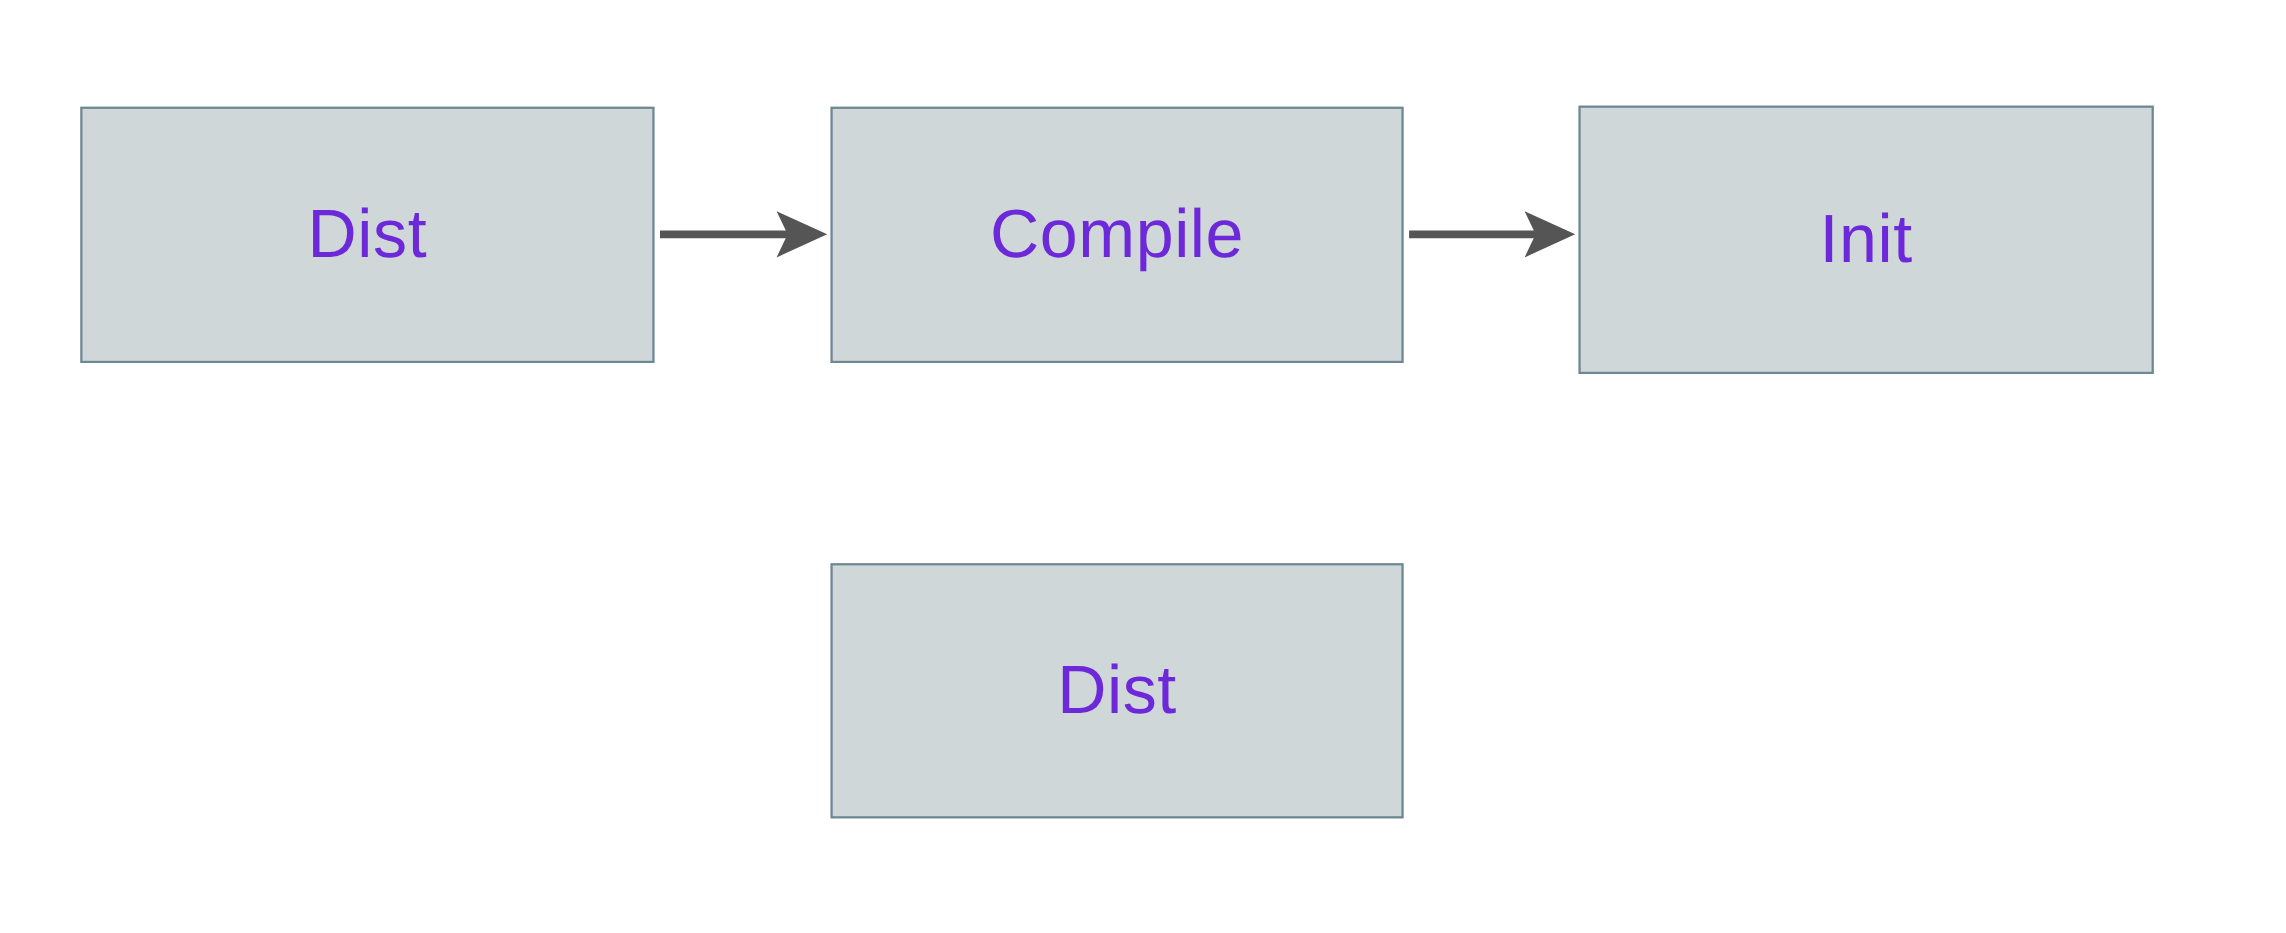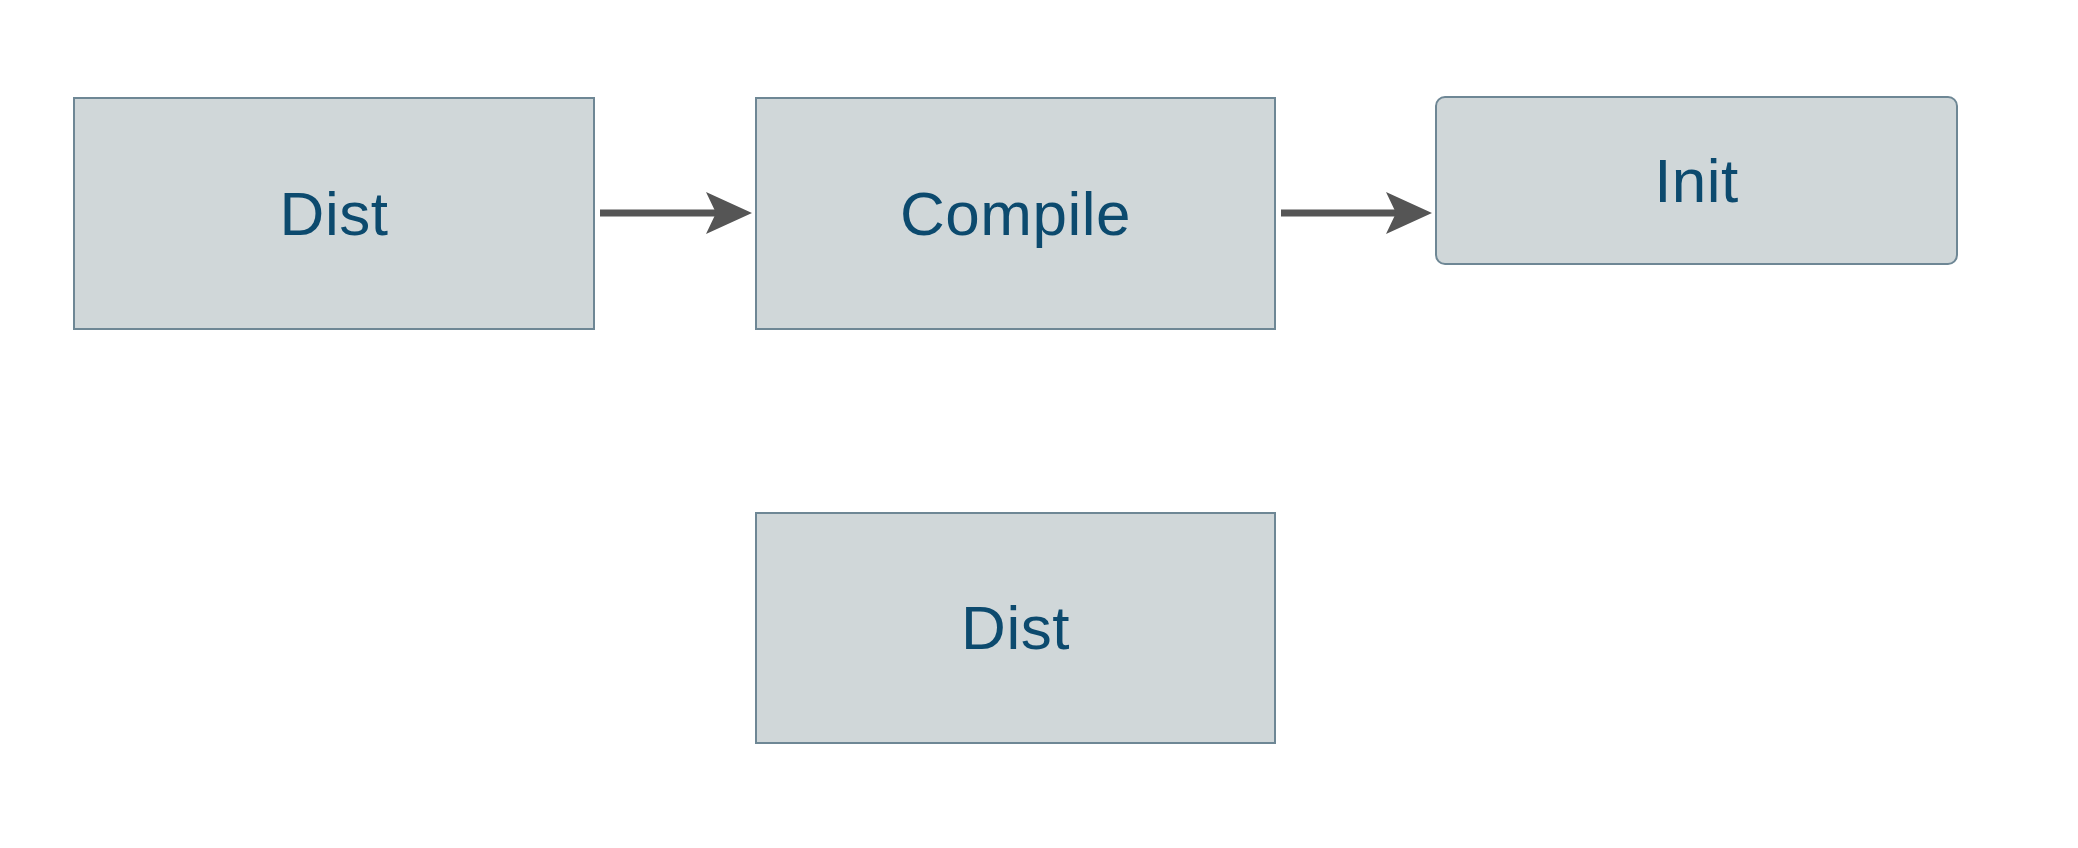--- a/index.html
+++ b/index.html
@@ -24,21 +24,21 @@
     background: #d0d7d9;
     border: 2px solid #6e8795;
     display: flex;
     align-items: center;
     justify-content: center;
   }
   .node-label {
     font-family: "Liberation Sans", sans-serif;
     font-size: 62px;
     font-weight: 400;
-    color: #0c4a6e;
+    color: #6d28d9;
     letter-spacing: 0.5px;
     line-height: 1;
     white-space: nowrap;
     user-select: none;
   }
   .edge-layer {
     position: absolute;
     left: 0;
     top: 0;
     width: 2078px;
@@ -72,21 +72,21 @@
   </svg>
 
   <div class="node" style="left:73px; top:97px; width:522px; height:233px;">
     <span class="node-label">Dist</span>
   </div>
 
   <div class="node" style="left:755px; top:97px; width:521px; height:233px;justify-content:center;">
     <span class="node-label">Compile</span>
   </div>
 
-  <div class="node" style="left:1435px; top:96px; width:523px; height:169px;border-radius:10px;">
+  <div class="node" style="left:1435px; top:96px; width:523px; height:244px;">
     <span class="node-label">Init</span>
   </div>
 
   <div class="node" style="left:755px; top:512px; width:521px; height:232px;">
     <span class="node-label">Dist</span>
   </div>
 
 </div>
 
 </body></html>

